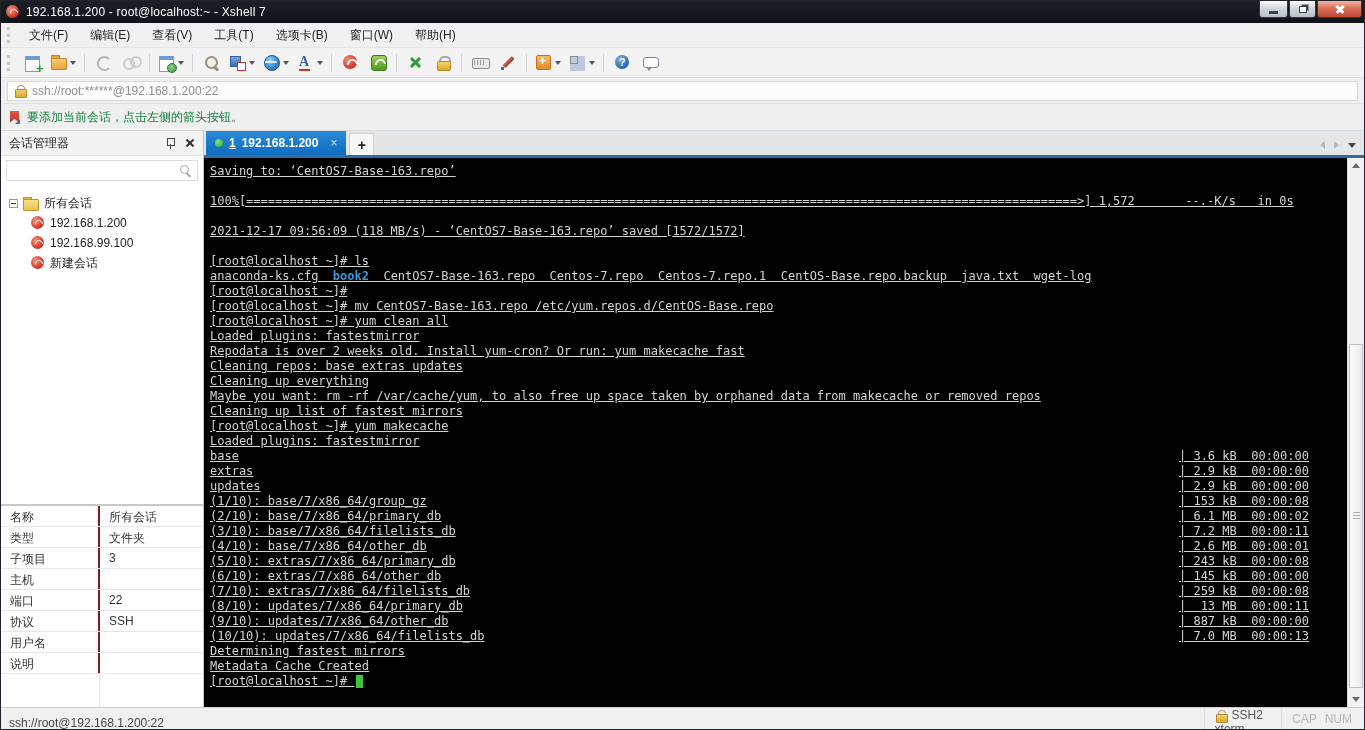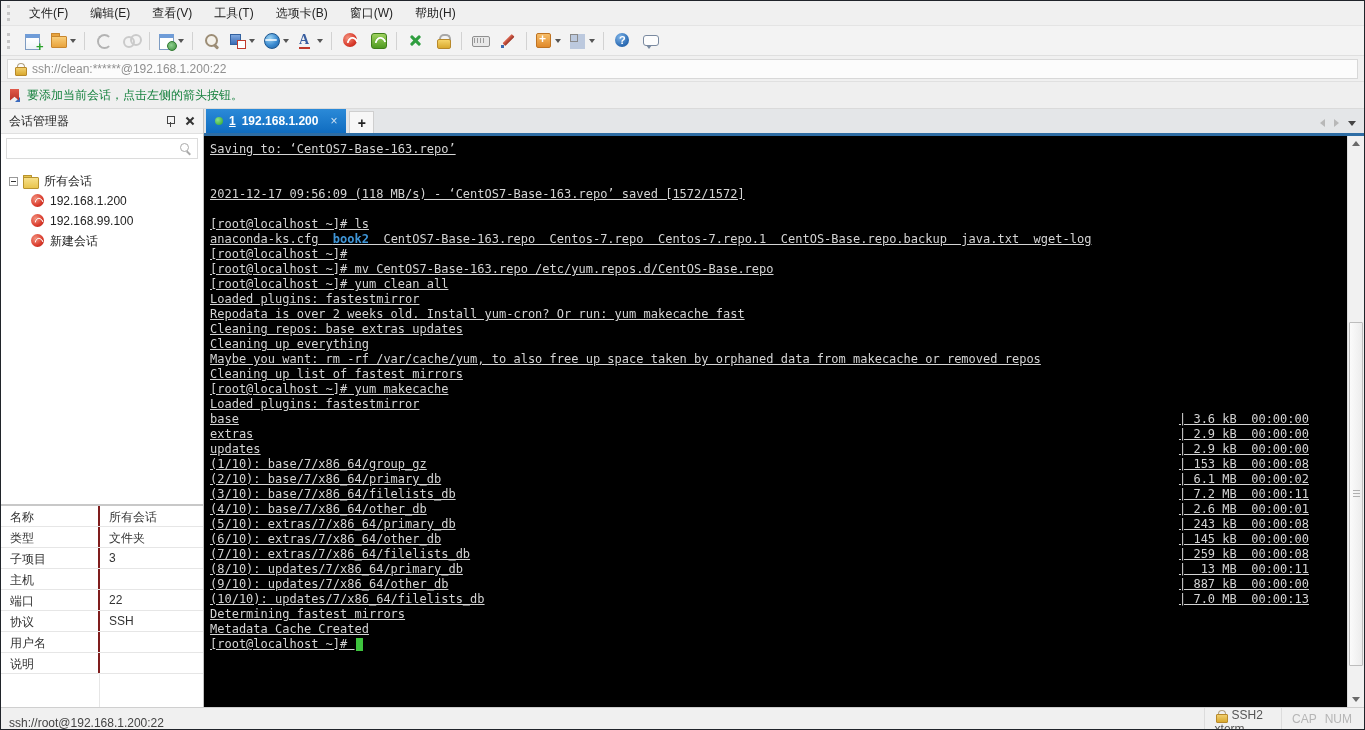--- a/index.html
+++ b/index.html
@@ -224,20 +224,35 @@
   .cursor-pos-icon::after { content:""; position:absolute; left:1px; top:0; width:7px; height:1.5px; background:#8a8a8a;
     box-shadow:0 9.5px 0 #8a8a8a; }
   .arrow-up-icon { width:0; height:0; border-left:4px solid transparent; border-right:4px solid transparent; border-bottom:6px solid #a8b2bc; }
   .arrow-down-icon { width:0; height:0; border-left:4px solid transparent; border-right:4px solid transparent; border-top:6px solid #a8b2bc; }
 </style>
 </head>
 <body>
 
 <div class="window">
 
+  <div class="titlebar">
+    <span class="session-icon"></span>
+    <span class="title-text">192.168.1.200 - root@localhost:~ - Xshell 7</span>
+    <span class="win-controls">
+      <span class="wbtn min">
+          <span class="glyph-min"></span>
+        </span>
+      <span class="wbtn max">
+          <span class="glyph-max"></span>
+        </span>
+      <span class="wbtn close">
+          <span class="glyph-close"></span>
+        </span>
+    </span>
+  </div>
 
   <div class="menubar">
     <span class="grip"></span>
     <span class="menu-items">
         <span class="menu-item">文件(F)</span>
         <span class="menu-item">编辑(E)</span>
         <span class="menu-item">查看(V)</span>
         <span class="menu-item">工具(T)</span>
         <span class="menu-item">选项卡(B)</span>
         <span class="menu-item">窗口(W)</span>
@@ -317,21 +332,21 @@
         <span class="ticon help-icon"></span>
       </span>
       <span class="tb">
         <span class="ticon feedback-icon"></span>
       </span>
     </div>
 
   <div class="addressbar">
     <div class="address-field">
       <span class="s-lock"></span>
-      <span>ssh://clean:******@192.168.1.200:22</span>
+      <span>ssh://root:******@192.168.1.200:22</span>
     </div>
   </div>
 
   <div class="hintbar">
     <span style="display:flex">
         <span class="flag-icon"></span>
         <span class="flag-blue"></span>
       </span>
     <span>要添加当前会话，点击左侧的箭头按钮。</span>
   </div>
@@ -422,20 +437,21 @@
         <span class="tab-nav">
           <span class="nav-left"></span>
           <span class="nav-right"></span>
           <span class="nav-menu"></span>
         </span>
       </div>
       <div class="termwrap">
         <div class="terminal">
             <div class="tline"><span class="lt">Saving to: ‘CentOS7-Base-163.repo’</span></div>
             <div class="tline"><span class="lt"></span></div>
+            <div class="tline"><span class="lt">100%[===================================================================================================================&gt;] 1,572       --.-K/s   in 0s</span></div>
             <div class="tline"><span class="lt"></span></div>
             <div class="tline"><span class="lt">2021-12-17 09:56:09 (118 MB/s) - ‘CentOS7-Base-163.repo’ saved [1572/1572]</span></div>
             <div class="tline"><span class="lt"></span></div>
             <div class="tline"><span class="lt">[root@localhost ~]# ls</span></div>
             <div class="tline"><span class="lt"><span>anaconda-ks.cfg  </span><span class="seg-dir">book2</span><span>  CentOS7-Base-163.repo  Centos-7.repo  Centos-7.repo.1  CentOS-Base.repo.backup  java.txt  wget-log</span></span></div>
             <div class="tline"><span class="lt">[root@localhost ~]#</span></div>
             <div class="tline"><span class="lt">[root@localhost ~]# mv CentOS7-Base-163.repo /etc/yum.repos.d/CentOS-Base.repo</span></div>
             <div class="tline"><span class="lt">[root@localhost ~]# yum clean all</span></div>
             <div class="tline"><span class="lt">Loaded plugins: fastestmirror</span></div>
             <div class="tline"><span class="lt">Repodata is over 2 weeks old. Install yum-cron? Or run: yum makecache fast</span></div>

